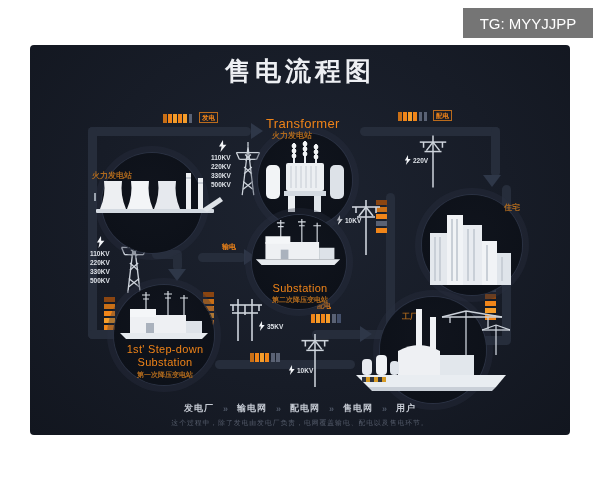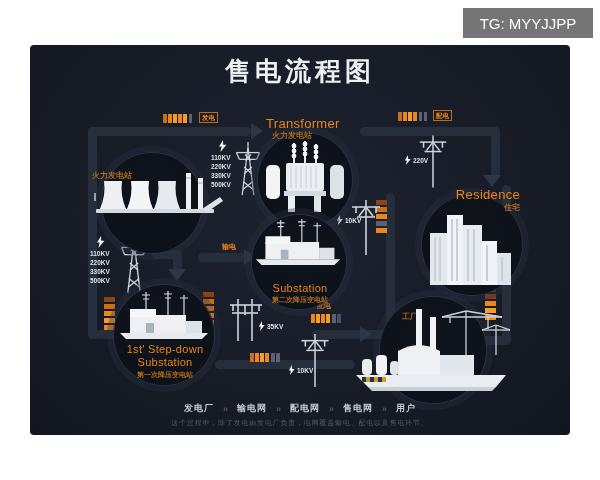--- a/index.html
+++ b/index.html
@@ -280,21 +280,20 @@
           <path d="M31 29 V51 M36 29 V51 M41 29 V51 M46 29 V51 M51 29 V51 M56 29 V51"></path>
         </g>
       <rect x="6" y="28" width="14" height="34" rx="5" fill="#f2f4f6"></rect>
       <rect x="70" y="28" width="14" height="34" rx="5" fill="#dde2e8"></rect>
       <rect x="24" y="54" width="42" height="5" fill="#d4dae1"></rect>
       <rect x="28" y="59" width="7" height="16" fill="#eceff2"></rect>
         <rect x="54" y="59" width="7" height="16" fill="#e0e5ea"></rect>
     </svg>
 
     <div class="abs circle" style="left:392px;top:150px;width:100px;height:100px;"></div>
-    <div class="abs n-title rgt" style="left:400px;top:142px;width:90px;">Residence</div>
     <div class="abs n-sub rgt" style="left:400px;top:157px;width:90px;">住宅</div>
     <svg class="abs" style="left:396px;top:154px;" width="96" height="90" viewBox="0 0 96 90">
       <rect x="4" y="34" width="17" height="52" fill="#e4e8ed"></rect>
       <rect x="21" y="16" width="16" height="70" fill="#f1f3f6"></rect>
       <rect x="37" y="26" width="19" height="60" fill="#e8ebf0"></rect>
       <rect x="56" y="42" width="15" height="44" fill="#f1f3f6"></rect>
       <rect x="71" y="54" width="14" height="32" fill="#dfe4ea"></rect>
       <g fill="#c9cfd7">
         <rect x="8" y="38" width="2" height="44"></rect>
           <rect x="13" y="38" width="2" height="44"></rect>

